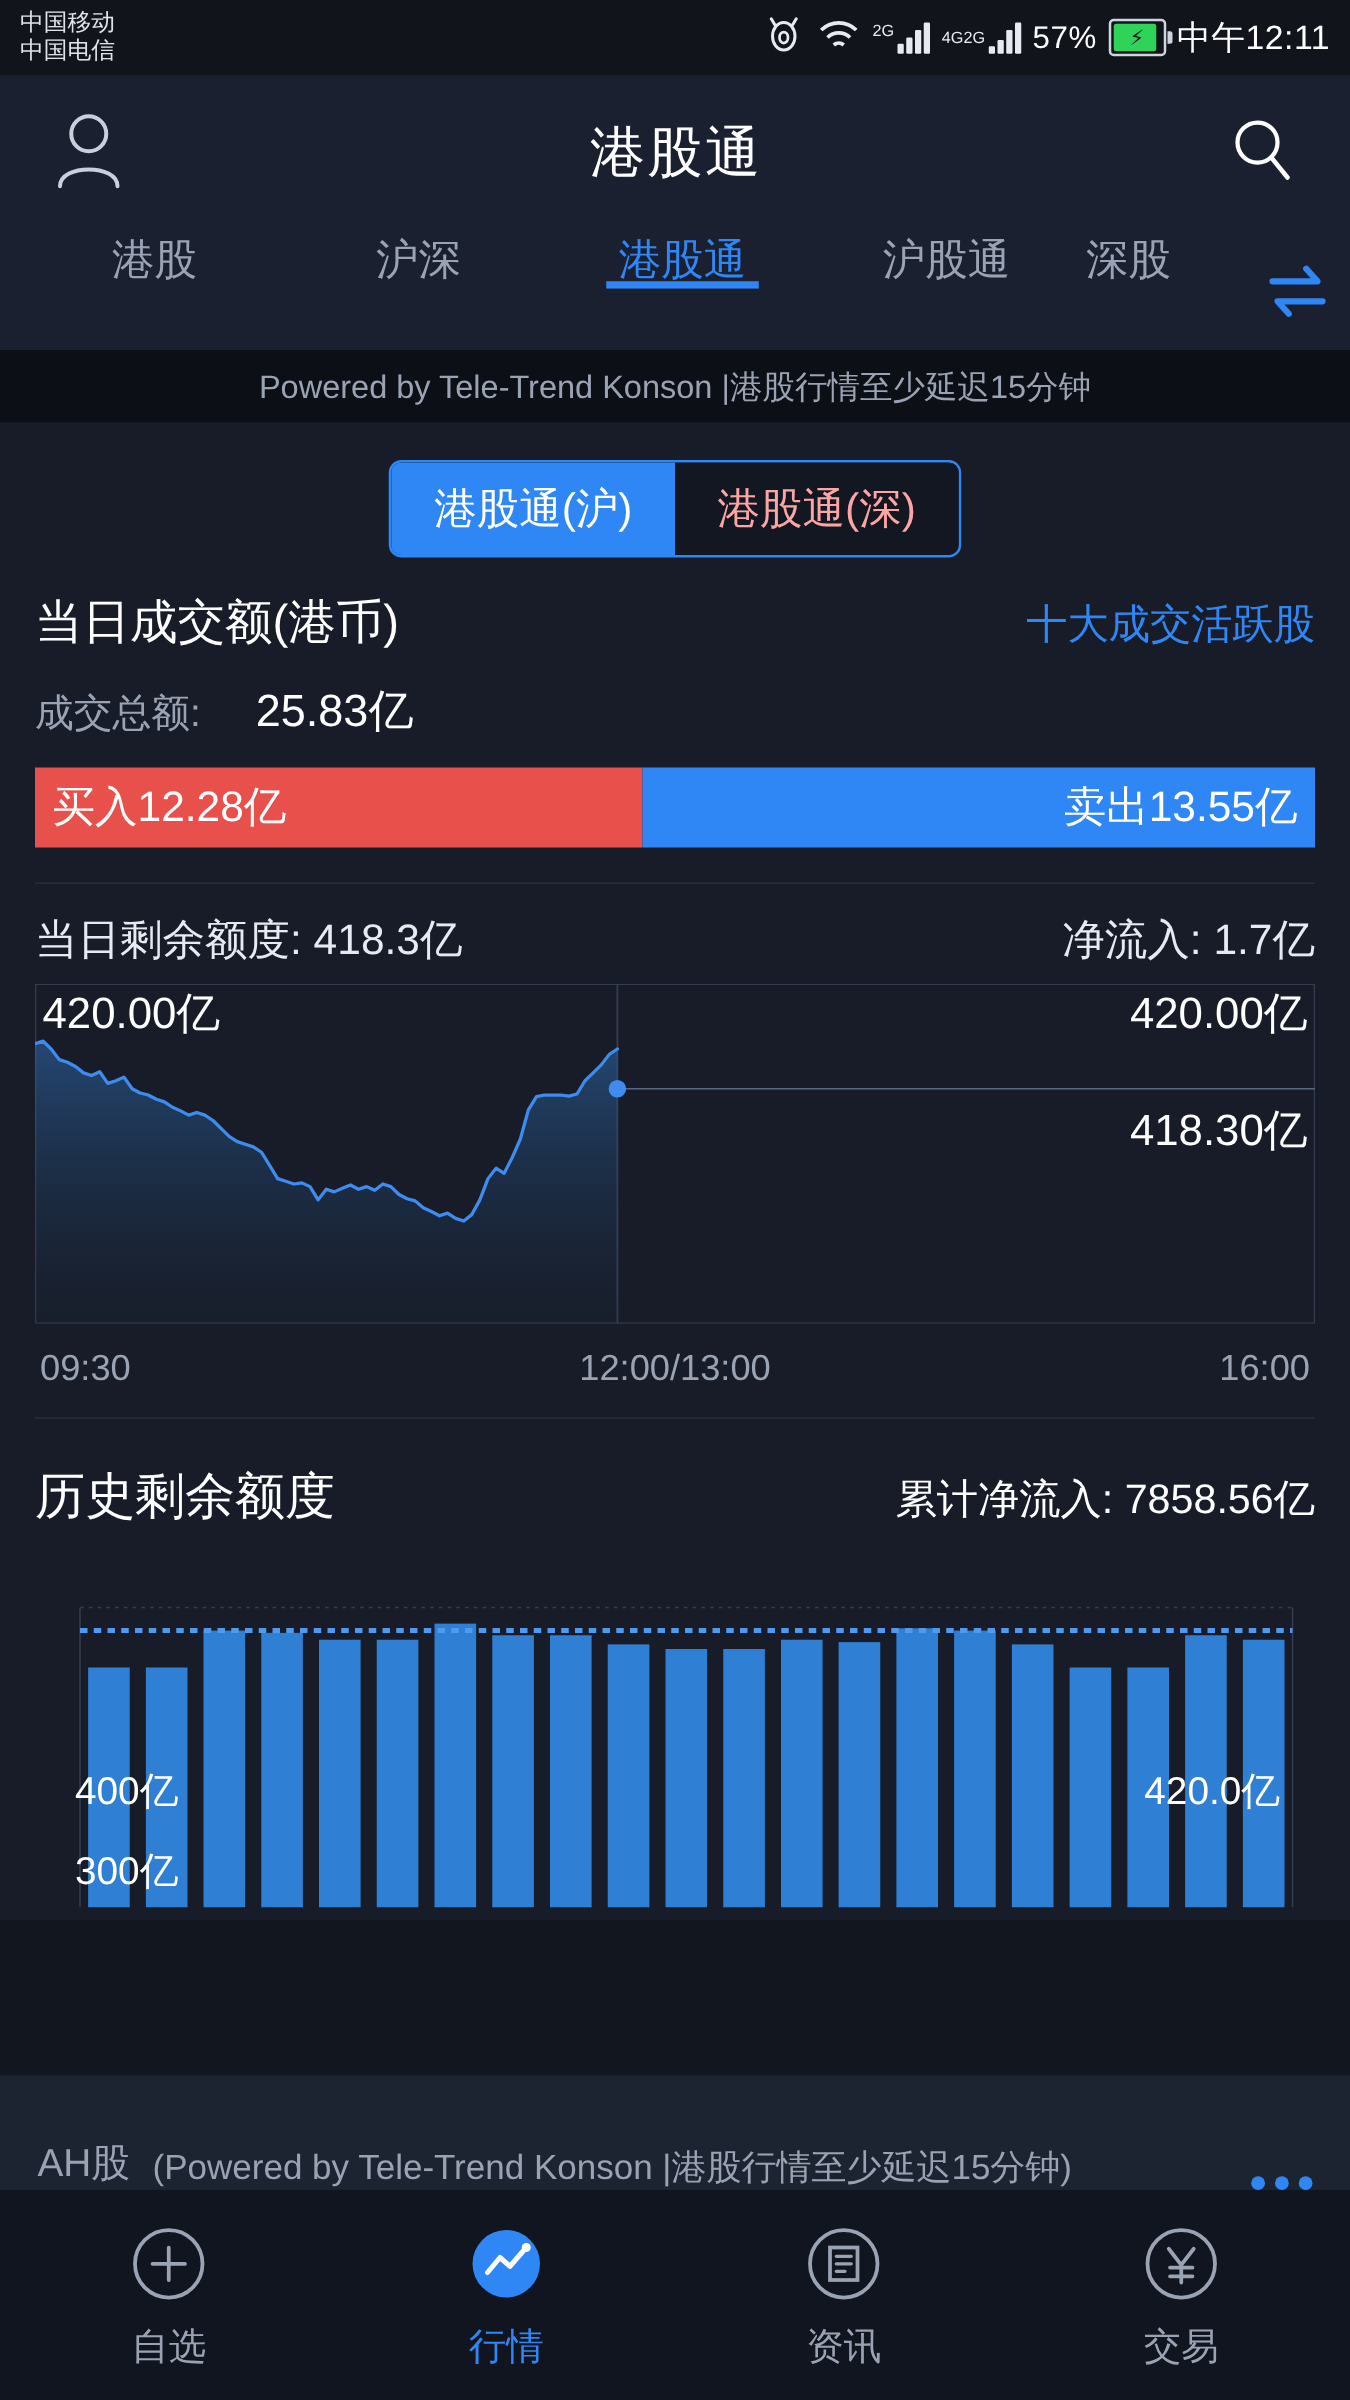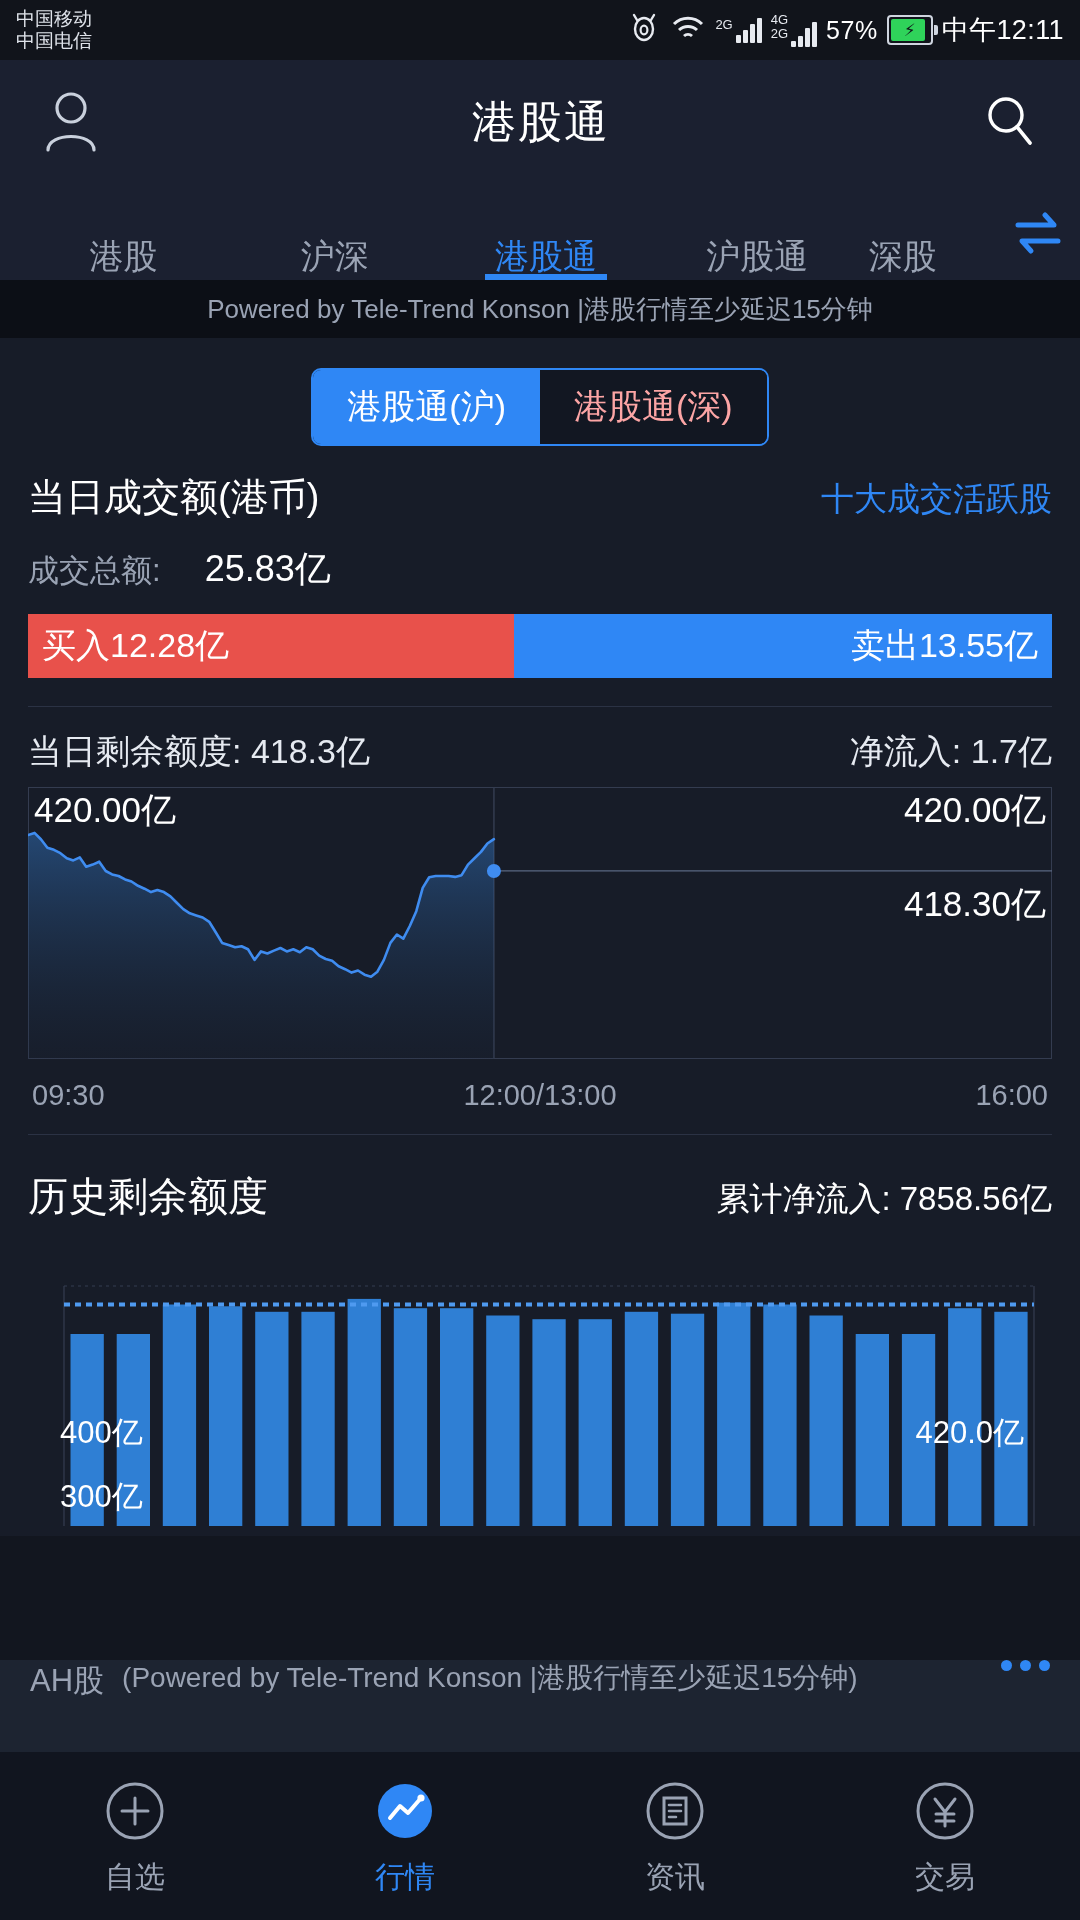--- a/index.html
+++ b/index.html
@@ -44,21 +44,21 @@
   .sb-icon { display: block; }
   .sig-group { display: flex; align-items: flex-end; gap: 3px; }
   .sig-label {
     font-size: 13px;
     color: #e7eaf0;
     line-height: 1;
     margin-bottom: 12px;
   }
   .sig-label.stacked {
     display: flex;
-    flex-direction: column;
+    flex-direction: row;
     line-height: 1.05;
     margin-bottom: 6px;
   }
   .bars { display: flex; align-items: flex-end; gap: 2px; height: 26px; }
   .bars i { width: 5px; background: #e7eaf0; display: block; border-radius: 1px; }
   .bars i:nth-child(1) { height: 8px; }
   .bars i:nth-child(2) { height: 13px; }
   .bars i:nth-child(3) { height: 19px; }
   .bars i:nth-child(4) { height: 25px; }
   .bars.dotty i:nth-child(1) { height: 6px; }
@@ -94,21 +94,21 @@
     padding: 0 40px;
     box-sizing: border-box;
   }
   .header-title { font-size: 44px; font-weight: 400; letter-spacing: 2px; }
 
   
   .tab-bar {
     height: 95px;
     background: #1b2030;
     display: flex;
-    align-items: flex-end;
+    align-items: flex-start;
     position: relative;
     padding-left: 18px;
     box-sizing: border-box;
   }
   .tab {
     flex: 1 1 0;
     display: flex;
     align-items: center;
     justify-content: center;
     position: relative;
@@ -277,21 +277,21 @@
   .bl-420 { right: 28px; top: 92px; }
 
   
   .ah-row {
     position: absolute;
     left: 0; right: 0;
     bottom: 168px;
     height: 92px;
     background: rgba(32,38,52,0.86);
     display: flex;
-    align-items: flex-start;
+    align-items: flex-end;
     padding: 0 30px;
     box-sizing: border-box;
     justify-content: space-between;
   }
   .ah-label { font-size: 31px; color: #9aa3b4; white-space: nowrap; }
   .ah-note {
     font-size: 28px;
     color: #9aa3b4;
     line-height: 1.3;
     flex: 1;

